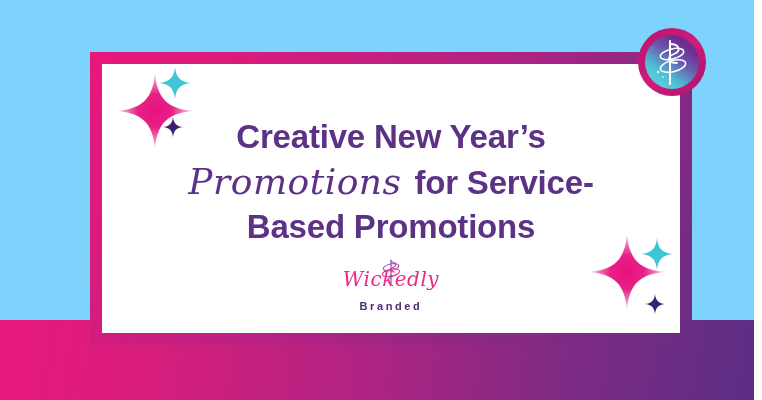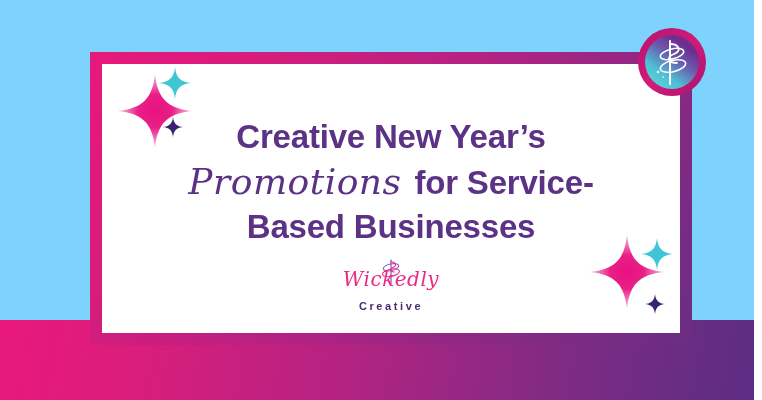--- a/index.html
+++ b/index.html
@@ -181,34 +181,34 @@
       </div>
       <div class="sparkle" style="right:14px; bottom:14px;">
         <svg width="22" height="22" viewBox="0 0 100 100" aria-hidden="true">
           <path d="M50 3 C53 34 66 47 97 50 C66 53 53 66 50 97 C47 66 34 53 3 50 C34 47 47 34 50 3 Z" fill="#3B2270"></path>
         </svg>
       </div>
 
       <div class="headline">
         <div>Creative New Year’s</div>
         <div><span class="script">Promotions</span><span> for Service-</span></div>
-        <div>Based Businesses</div>
+        <div>Based Promotions</div>
       </div>
 
       <div class="logo">
         <div class="logo-mark">
           <svg width="32" height="30" viewBox="0 0 40 38" aria-hidden="true">
             <ellipse cx="20" cy="13" rx="10" ry="4.2" fill="none" stroke="#8E59C0" stroke-width="1.4" transform="rotate(-12 20 13)"></ellipse>
             <ellipse cx="20" cy="20" rx="11" ry="4.6" fill="none" stroke="#E8308A" stroke-width="1.4" transform="rotate(-12 20 20)"></ellipse>
             <path d="M20 4 L20 34" stroke="#8E59C0" stroke-width="1.6" stroke-linecap="round"></path>
             <path d="M20 6 C26 6 28 11 23 13 C18 15 19 19 24 19" fill="none" stroke="#E8308A" stroke-width="1.5" stroke-linecap="round"></path>
           </svg>
         </div>
         <div class="logo-script">Wickedly</div>
-        <div class="logo-sub">Creative</div>
+        <div class="logo-sub">Branded</div>
       </div>
 
     </div>
   </div>
 
   <div class="badge">
     <svg width="72" height="72" viewBox="0 0 72 72" aria-hidden="true">
       <defs>
         <linearGradient id="badge-ring" x1="0%" y1="0%" x2="100%" y2="100%">
           <stop offset="0%" stop-color="#B4136E"></stop>

